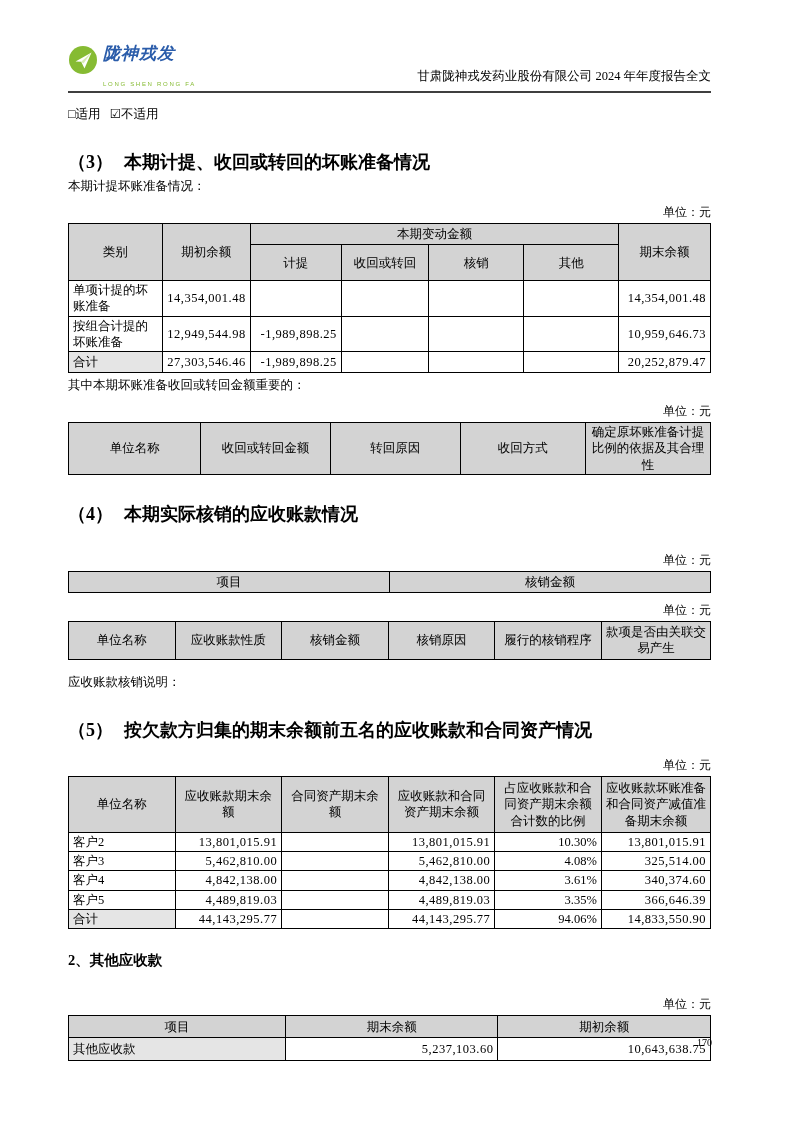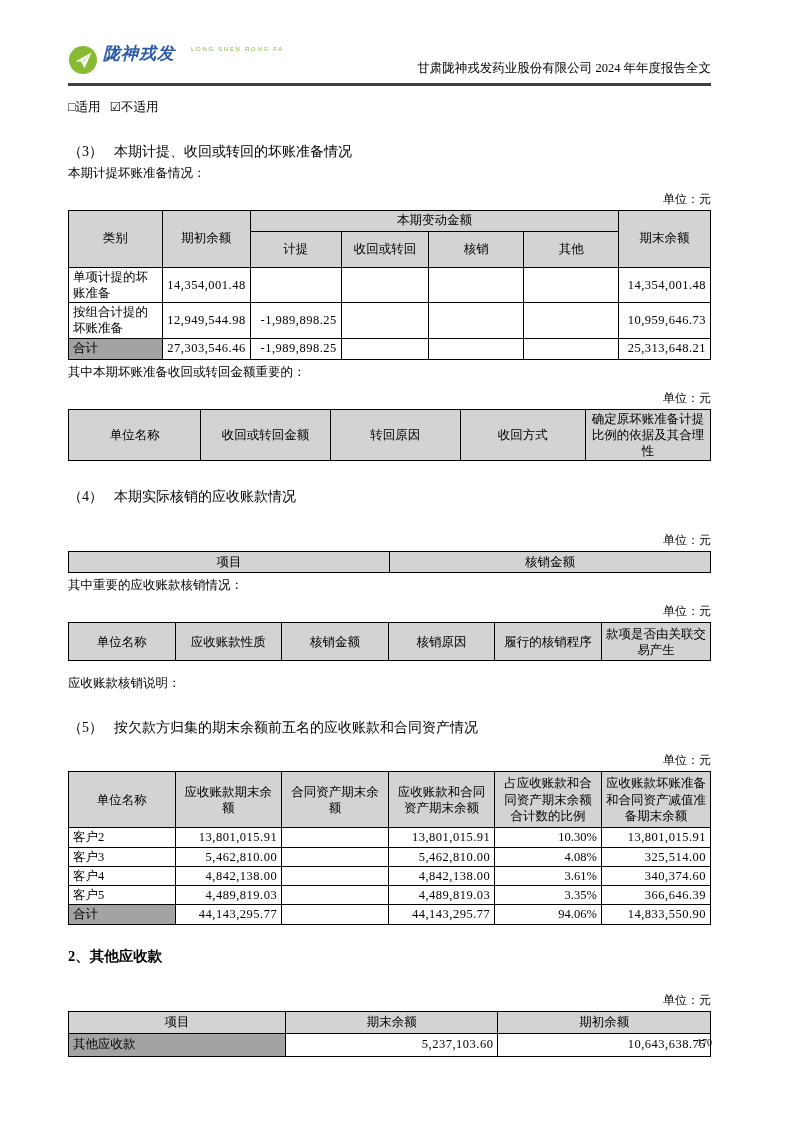--- a/index.html
+++ b/index.html
@@ -9,44 +9,44 @@
     background:#ffffff;
     font-family:"Liberation Serif","DejaVu Serif",serif;
     color:#000;
     overflow:hidden;
   }
   .content { margin-left:68px; width:643px; }
 
   
   .hdr { display:flex; justify-content:space-between; align-items:flex-end; padding-top:45px; }
   .logo { display:flex; align-items:flex-start; gap:5px; }
-  .logo-txt { display:flex; flex-direction:row;gap:16px; }
+  .logo-txt { display:flex; flex-direction:column;gap:16px; }
   .logo-cn { font-family:"Liberation Sans","DejaVu Sans",sans-serif; font-weight:bold; font-style:italic;
              font-size:17px; color:#2a5caa; letter-spacing:1px; line-height:1.1; }
   .logo-en { font-family:"Liberation Sans","DejaVu Sans",sans-serif; font-size:6px; color:#86bb33;
              letter-spacing:1.7px; margin-top:1px; }
   .doc-title { font-size:12.5px; padding-bottom:2px; }
   .hdr-rule { height:2.5px; background:#3f3f3f; margin-top:4px; }
 
   .applicability { margin-top:13px; font-size:12.5px; }
   .applicability span { margin-right:6px; }
 
-  h3.sec { font-size:14px; font-weight:normal; margin:27px 0 0 0; }
+  h3.sec { font-size:18px; font-weight:bold; margin:27px 0 0 0; }
   h3.sec .pfx { margin-right:11px; }
   h2.sec2 { font-size:14.5px; font-weight:bold; margin:22px 0 0 0; }
   .note { font-size:12.5px; margin-top:4px; }
   .note.mt { }
   .note.mt2 { margin-top:14px; }
   .unit { font-size:12px; text-align:right; margin-top:9px; margin-bottom:2px; }
   .unit.big-gap { margin-top:26px; }
 
   table.t { width:100%; border-collapse:collapse; table-layout:fixed; font-size:12.5px; }
   table.t th, table.t td { border:1px solid #000; padding:1px 4px; vertical-align:middle; line-height:1.3; }
   table.t th { background:#d3d3d3; font-weight:normal; text-align:center; }
-  td.shade { background:#a3a3a3; }
+  td.shade { background:#e5e5e5; }
   td.label { text-align:left; }
   td.num { text-align:right; word-break:break-all; letter-spacing:0.5px; }
   td.pct { text-align:right; }
 
   .t1 thead tr.r1 { height:21px; }
   .t1 thead tr.r2 { height:36px; }
   .t1 tbody tr { height:21px; }
 
   .t2 tr { height:48px; }
   .t3 tr { height:21px; }
@@ -140,21 +140,21 @@
           <td class="num"></td>
           <td class="num">10,959,646.73</td>
         </tr>
         <tr>
           <td class="label shade">合计</td>
           <td class="num">27,303,546.46</td>
           <td class="num">-1,989,898.25</td>
           <td class="num"></td>
           <td class="num"></td>
           <td class="num"></td>
-          <td class="num">25,313,648.21</td>
+          <td class="num">20,252,879.47</td>
         </tr>
       </tbody>
     </table>
 
     <div class="note">其中本期坏账准备收回或转回金额重要的：</div>
     <div class="unit">单位：元</div>
 
     <table class="t t2">
       <colgroup>
         <col style="width:20.6%">
@@ -186,21 +186,20 @@
           <col style="width:50%">
         </colgroup>
       <thead>
         <tr>
           <th>项目</th>
           <th>核销金额</th>
         </tr>
       </thead>
     </table>
 
-    <div class="note">其中重要的应收账款核销情况：</div>
     <div class="unit">单位：元</div>
 
     <table class="t t4">
       <colgroup>
         <col style="width:16.6%">
           <col style="width:16.6%">
           <col style="width:16.6%">
           <col style="width:16.6%">
           <col style="width:16.6%">
           <col style="width:17%">

